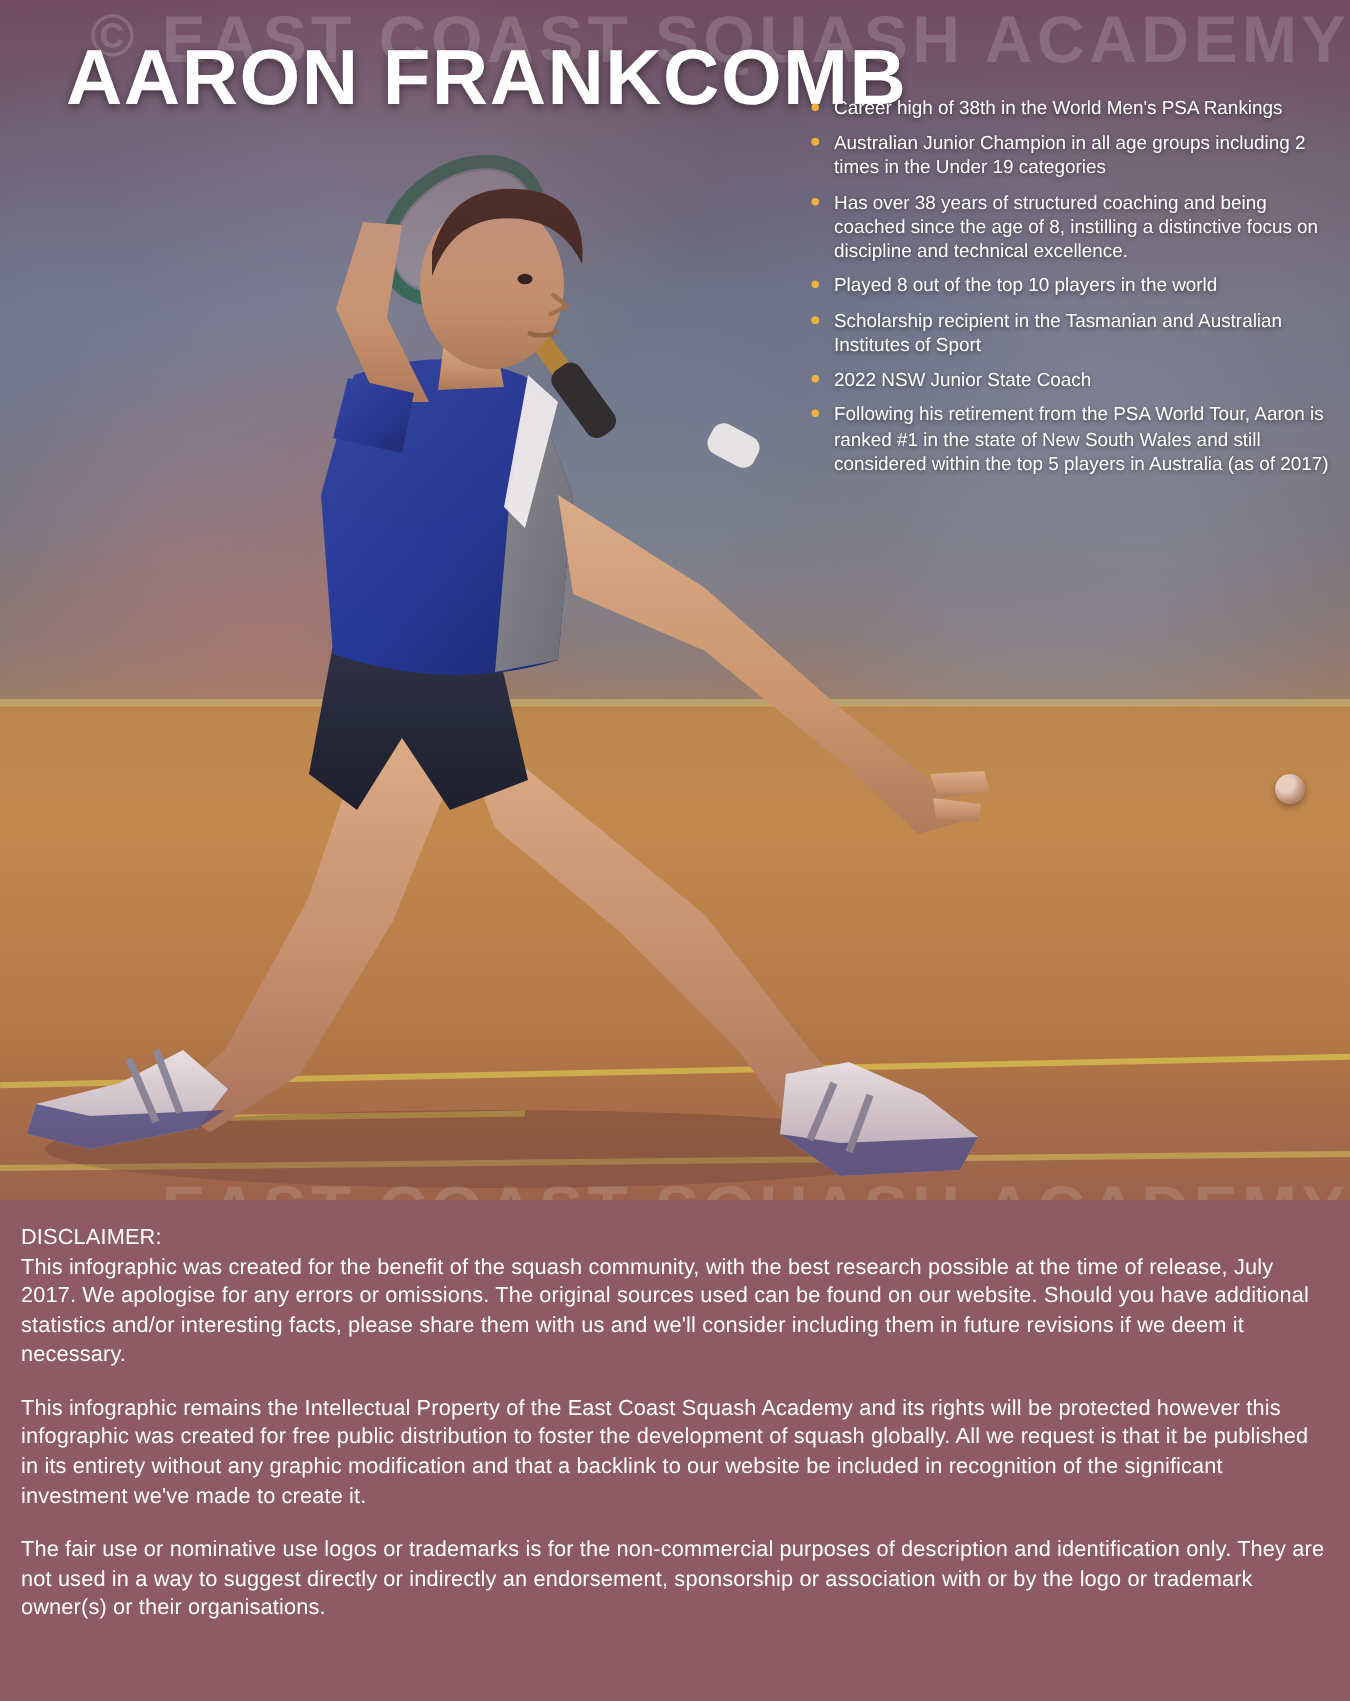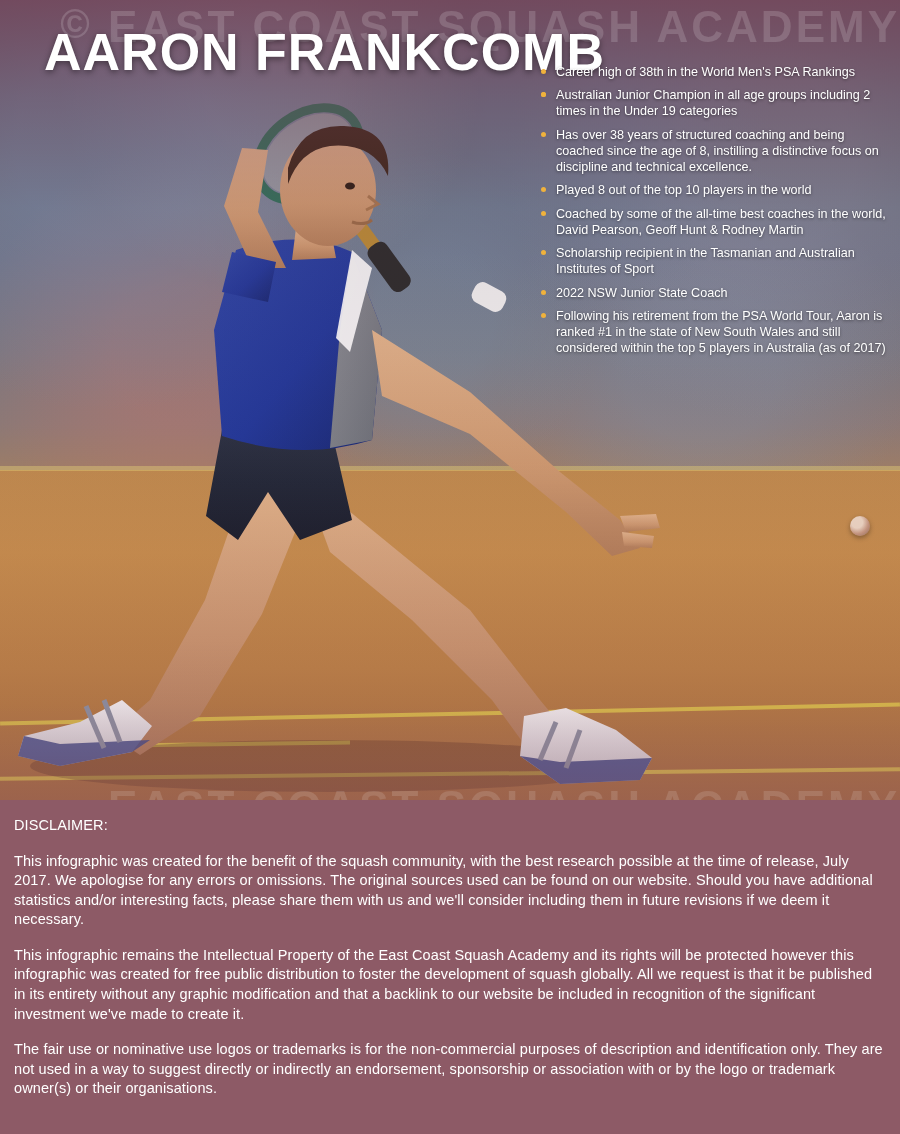--- a/index.html
+++ b/index.html
@@ -321,37 +321,36 @@
       <div class="fact">
         <span class="dot"></span>
         <span>Has over 38 years of structured coaching and being coached since the age of 8, instilling a distinctive focus on discipline and technical excellence.</span>
       </div>
       <div class="fact">
         <span class="dot"></span>
         <span>Played 8 out of the top 10 players in the world</span>
       </div>
       <div class="fact">
         <span class="dot"></span>
-        <span>Coached by some of the all-time best coaches in the world, David Pearson, Geoff Hunt &amp; Rodney Martin</span>
       </div>
       <div class="fact">
         <span class="dot"></span>
         <span>Scholarship recipient in the Tasmanian and Australian Institutes of Sport</span>
       </div>
       <div class="fact">
         <span class="dot"></span>
         <span>2022 NSW Junior State Coach</span>
       </div>
       <div class="fact">
         <span class="dot"></span>
         <span>Following his retirement from the PSA World Tour, Aaron is ranked #1 in the state of New South Wales and still considered within the top 5 players in Australia (as of 2017)</span>
       </div>
     </div>
   </div>
 
   <div class="disclaimer">
-    <p style="margin-bottom:16px;">DISCLAIMER:</p>
+    <p style="margin-bottom:0;">DISCLAIMER:</p>
     <p>This infographic was created for the benefit of the squash community, with the best research possible at the time of release, July 2017. We apologise for any errors or omissions. The original sources used can be found on our website. Should you have additional statistics and/or interesting facts, please share them with us and we'll consider including them in future revisions if we deem it necessary.</p>
     <p>This infographic remains the Intellectual Property of the East Coast Squash Academy and its rights will be protected however this infographic was created for free public distribution to foster the development of squash globally. All we request is that it be published in its entirety without any graphic modification and that a backlink to our website be included in recognition of the significant investment we've made to create it.</p>
     <p>The fair use or nominative use logos or trademarks is for the non-commercial purposes of description and identification only. They are not used in a way to suggest directly or indirectly an endorsement, sponsorship or association with or by the logo or trademark owner(s) or their organisations.</p>
   </div>
 
 </div>
 
 </body></html>

